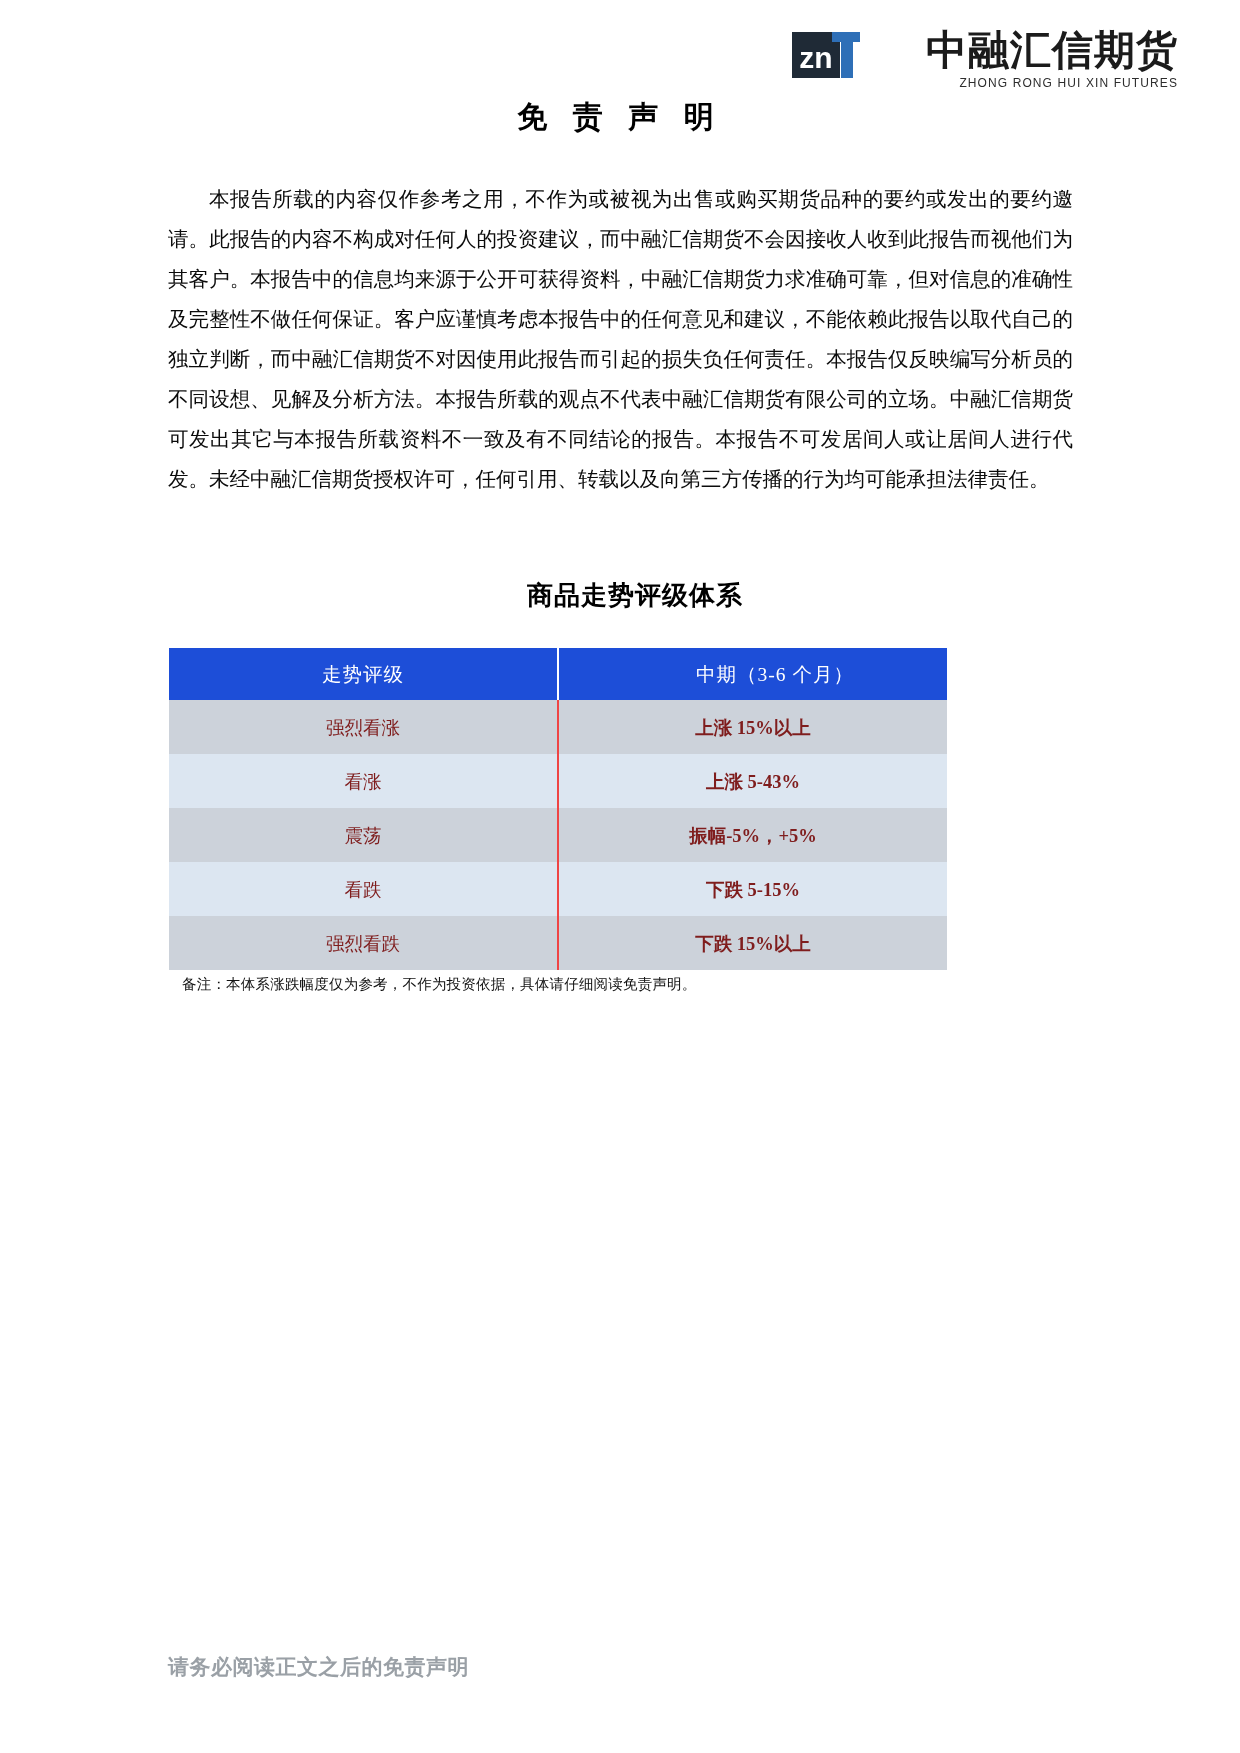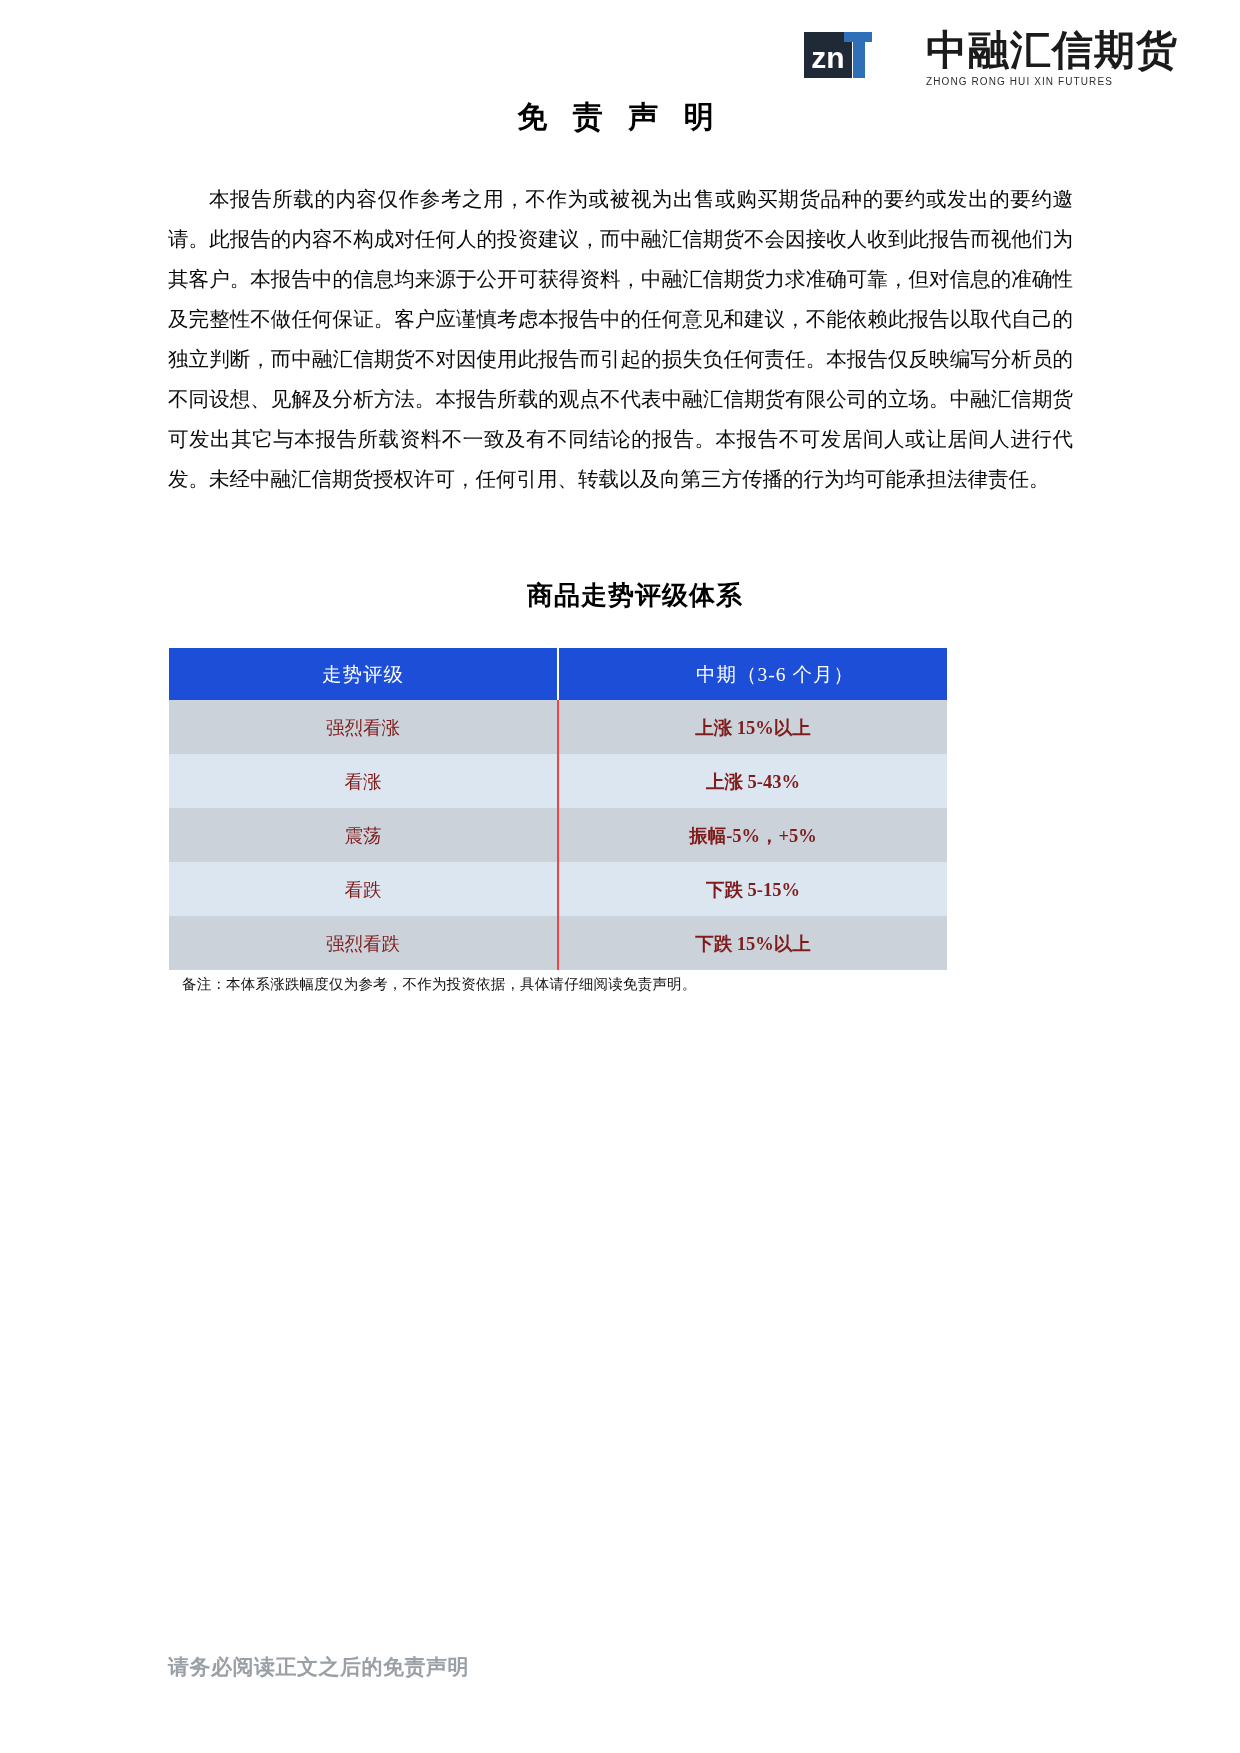--- a/index.html
+++ b/index.html
@@ -22,44 +22,45 @@
     padding: 0;
   }
 
   
   .logo-block {
     position: absolute;
     top: 30px;
     right: 62px;
     display: flex;
     align-items: flex-start;
-    gap: 10px;
+    gap: 22px;
   }
   .logo-mark {
     display: block;
   }
   .logo-text {
     display: flex;
     flex-direction: column;
     justify-content: flex-start;
     line-height: 1;
   }
   .logo-cn {
     font-family: "Liberation Sans", "DejaVu Sans", sans-serif;
     font-weight: bold;
     font-size: 41px;
     letter-spacing: 1px;
     color: #1b1b1b;
   }
   .logo-en {
     font-family: "Liberation Sans", "DejaVu Sans", sans-serif;
-    font-size: 10px;
+    font-size: 12px;
     letter-spacing: 1.1px;
     color: #2d2d2d;
     margin-top: 6px;
+    text-align: right;
   }
 
   
   .doc-title {
     position: absolute;
     top: 97px;
     left: 0;
     width: 100%;
     text-align: center;
     font-family: "Liberation Serif", "DejaVu Serif", serif;

